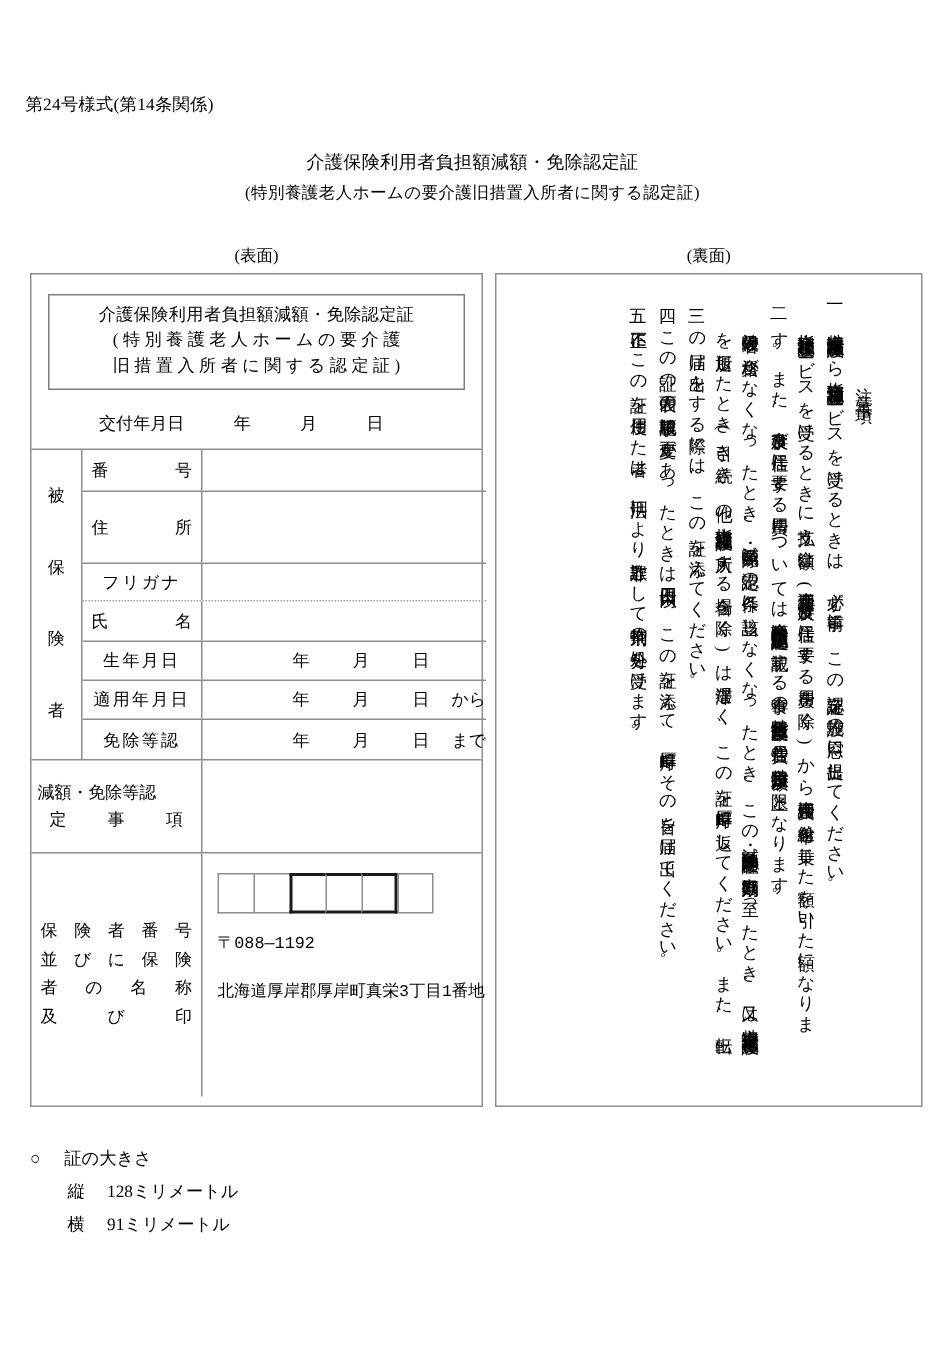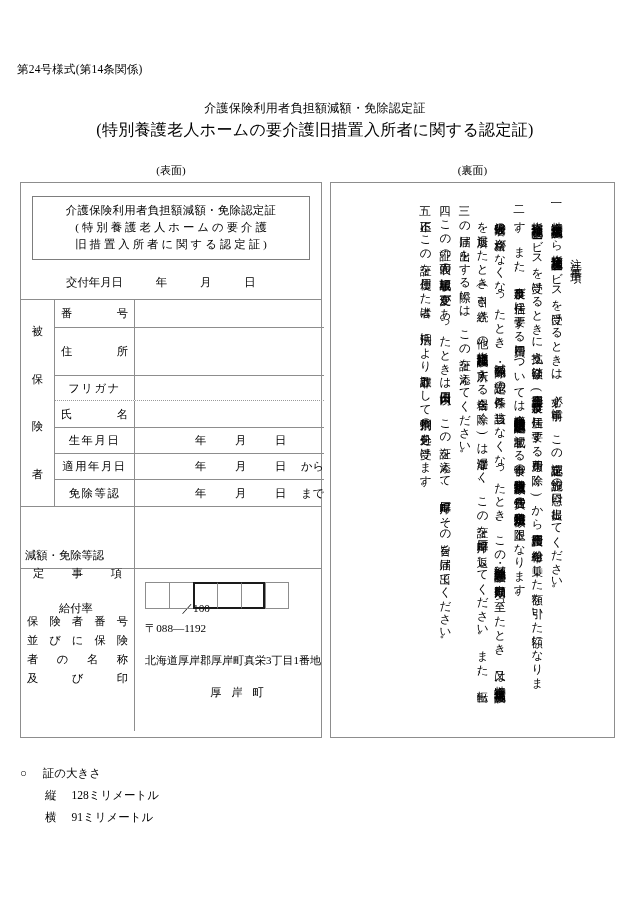--- a/index.html
+++ b/index.html
@@ -28,21 +28,21 @@
   .doc-title {
     position: absolute;
     left: 0;
     top: 98px;
     width: 630px;
     text-align: center;
     font-size: 12px;
     line-height: 21px;
     letter-spacing: 0.3px;
   }
-  .doc-title .l2 { font-size: 16px; }
+  .doc-title .l2 { font-size: 11px; }
 
   
   .face-label {
     position: absolute;
     font-size: 11px;
     text-align: center;
     white-space: nowrap;
   }
   .face-label.front { left: 20px;  top: 163px; width: 302px; }
   .face-label.back  { left: 330px; top: 163px; width: 285px; }
@@ -173,21 +173,21 @@
     white-space: nowrap;
     font-size: 11.3px;
     padding-left: 60px;
   }
   .date-line .y { width: 40px; }
   .date-line .m { width: 40px; }
   .date-line .d { width: 26px; }
   .date-line .sfx { }
 
   
-  .row-genmen { height: 62px; flex-direction: column; }
+  .row-genmen { height: 62px; }
   .genmen-label {
     flex: 0 0 114px;
     width: 114px;
     box-sizing: border-box;
     border-right: 1px solid #8d8d8d;
     font-size: 11.3px;
     line-height: 18px;
     display: flex;
     flex-direction: column;
     justify-content: center;
@@ -259,20 +259,21 @@
     border-bottom: 2px solid #1a1a1a;
   }
   .numgrid .nc.bold-r { border-right: 2px solid #1a1a1a; }
 
   .addr-block {
     position: absolute;
     left: 10px;
     top: 52px;
     width: 176px;
     font-size: 11.2px;
+    font-family: Liberation Mono, monospace;
   }
   .addr-block .zip  { margin-bottom: 17px; white-space: nowrap; }
   .addr-block .adr  { margin-bottom: 17px; white-space: nowrap; font-size: 11px; margin-top: 12px;}
   .addr-block .town {
     margin-bottom: 16px;
     text-align: center;
     letter-spacing: 10px;
     padding-left: 18px;
   }
   .addr-block .tel  { white-space: nowrap; }
@@ -457,26 +458,20 @@
 
     <div class="grow row-genmen">
       <div class="genmen-label">
         <div class="r1">減額・免除等認</div>
         <div class="r2">
           <span>定</span>
           <span>事</span>
           <span>項</span>
         </div>
       </div>
-      <div class="genmen-value">
-        <div class="kyufu">
-          <span class="k1">給付率</span>
-          <span class="k2">／100</span>
-        </div>
-      </div>
     </div>
 
     <div class="grow row-hokensha">
       <div class="hokensha-label">
         <div class="lr">
           <span>保</span>
           <span>険</span>
           <span>者</span>
           <span>番</span>
           <span>号</span>
@@ -508,21 +503,20 @@
           <div class="nc"></div>
           <div class="nc bold-l bold-tb"></div>
           <div class="nc bold-tb"></div>
           <div class="nc bold-tb bold-r"></div>
           <div class="nc"></div>
         </div>
 
         <div class="addr-block">
           <div class="zip">〒088—1192</div>
           <div class="adr">北海道厚岸郡厚岸町真栄3丁目1番地</div>
-          <div class="town">厚岸町</div>
         </div>
 
       </div>
     </div>
 
   </div>
 </div>
 
 <div class="card card-back">
   <div class="notes">

